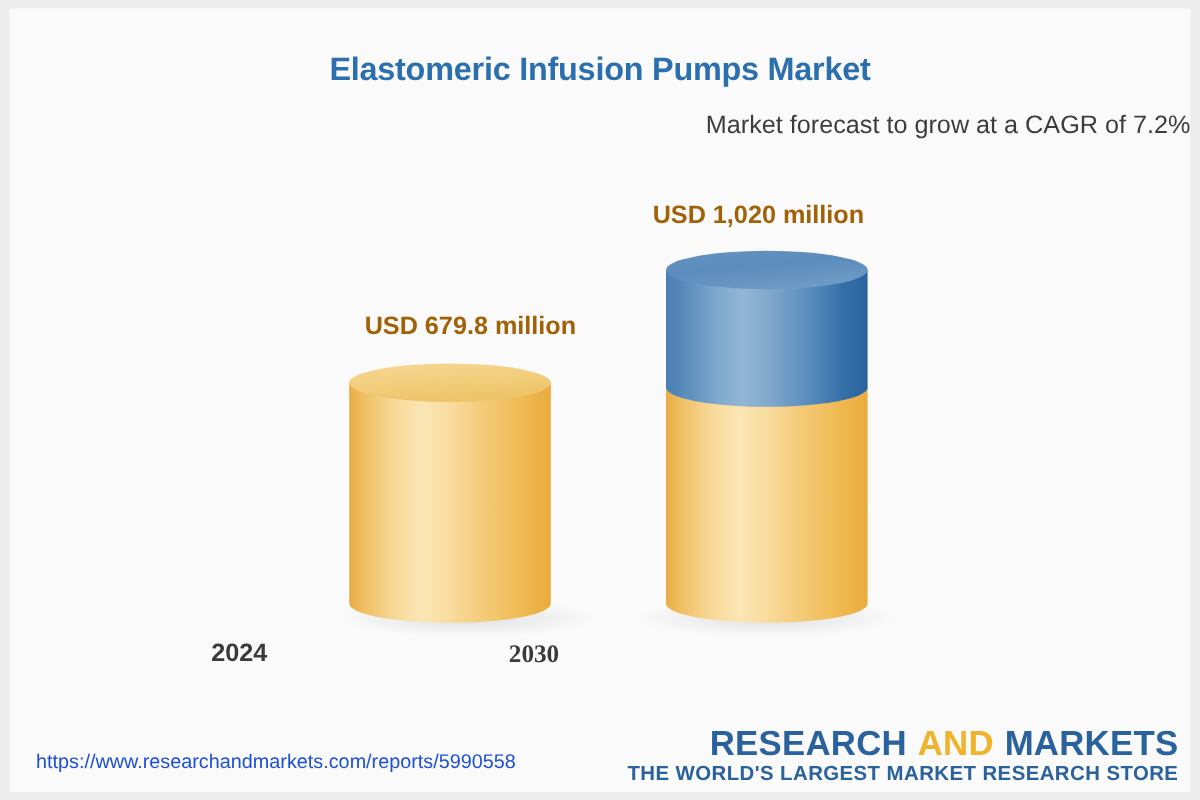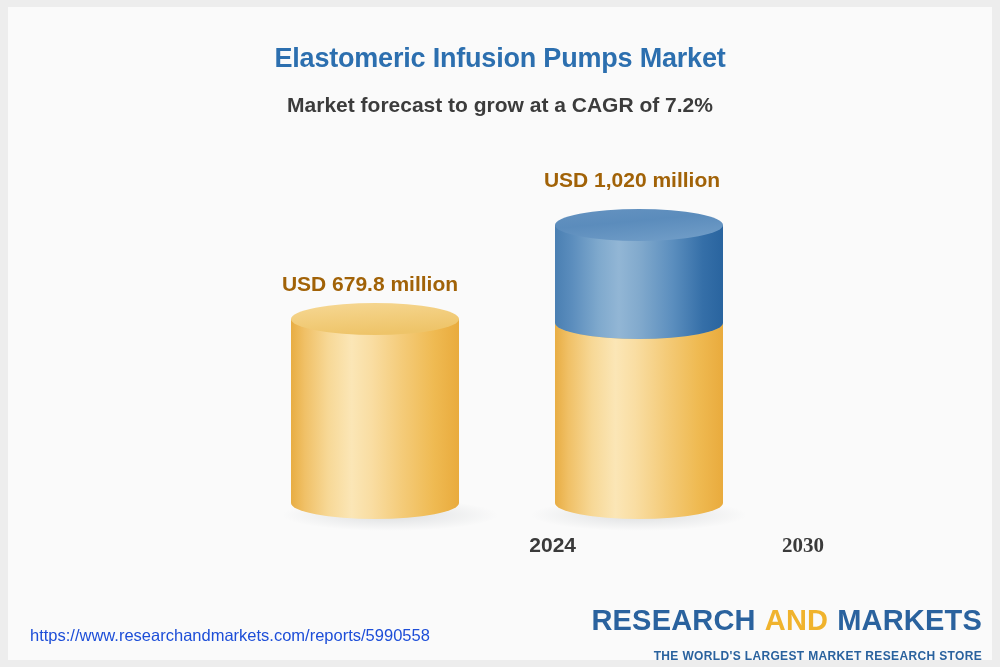--- a/index.html
+++ b/index.html
@@ -42,51 +42,51 @@
     font-weight: bold;
     color: #2c6faf;
     letter-spacing: -0.2px;
   }
 
   .subtitle {
     position: absolute;
     left: 0;
     top: 86px;
     width: 984px;
-    text-align: center;
+    text-align: right;
     font-size: 21px;
-    font-weight: bold;
+    font-weight: normal;
     color: #3c3c3c;
   }
 
   .plot {
     position: absolute;
     left: 0;
     top: 0;
     width: 984px;
     height: 653px;
   }
 
   .data-label {
     position: absolute;
     font-size: 21px;
     font-weight: bold;
     color: #a16207;
     text-align: center;
     white-space: nowrap;
   }
-  .data-label.b0 { left: 162px; top: 253px; width: 400px; margin-top: 12px; }
+  .data-label.b0 { left: 184px; top: 253px; width: 400px; }
   .data-label.b1 { left: 424px; top: 161px; width: 400px; }
 
   .cat-label {
     position: absolute;
     font-size: 21px;
     font-weight: bold;
     color: #3a3a3a;
-    text-align: right;
+    text-align: left;
     white-space: nowrap;
   }
   .cat-label.c0 { left: 168px; top: 526px; width: 400px; }
   .cat-label.c1 { left: 416px; top: 526px; width: 400px; font-family: Liberation Serif, serif; }
 
   .footer-url {
     position: absolute;
     left: 22px;
     top: 619px;
     font-size: 16.5px;
@@ -103,26 +103,26 @@
   .logo-main {
     font-size: 29px;
     font-weight: bold;
     line-height: 1.05;
     letter-spacing: 0.2px;
     white-space: nowrap;
   }
   .logo-blue { color: #2a629e; }
   .logo-gold { color: #f0b32d; }
   .logo-tag {
-    font-size: 12px;
+    font-size: 17px;
     font-weight: bold;
     color: #2a629e;
     letter-spacing: 0.35px;
     white-space: nowrap;
-    margin-top: 14px;
+    margin-top: 0;
   }
 </style>
 </head>
 <body>
 
 <div class="frame">
   <div class="canvas">
 
     <div class="title">Elastomeric Infusion Pumps Market</div>
     <div class="subtitle">Market forecast to grow at a CAGR of 7.2%</div>

